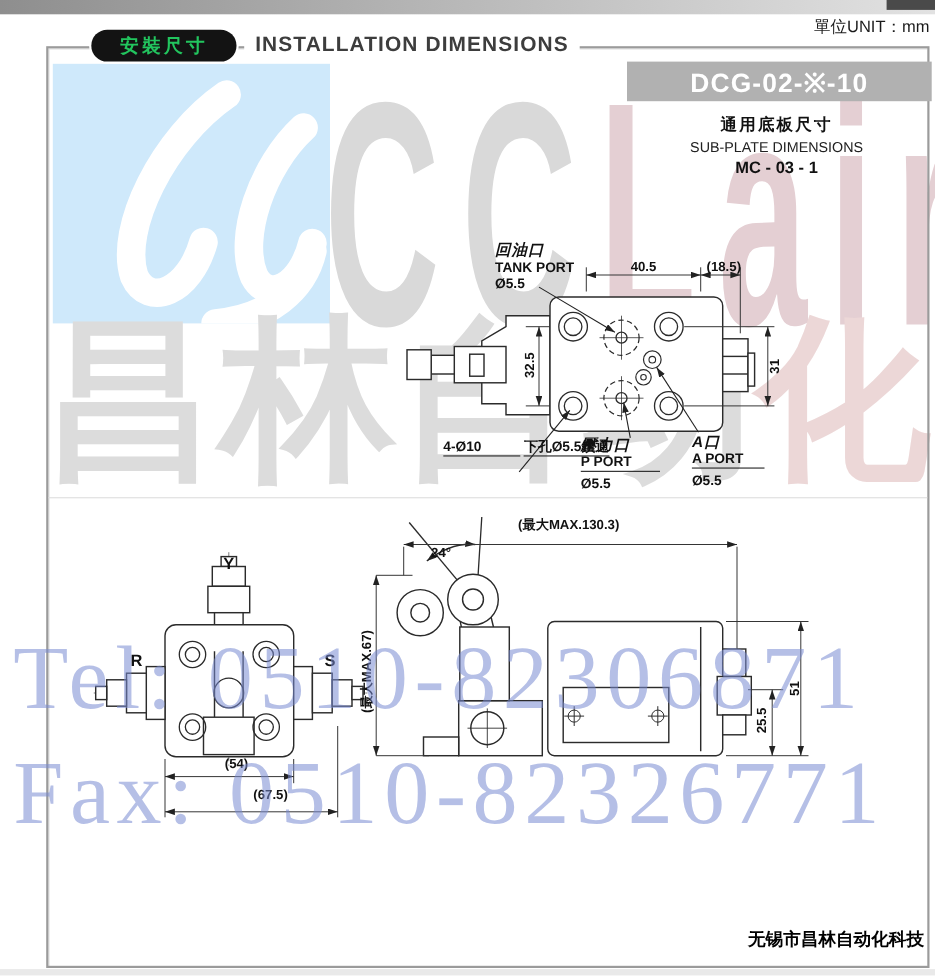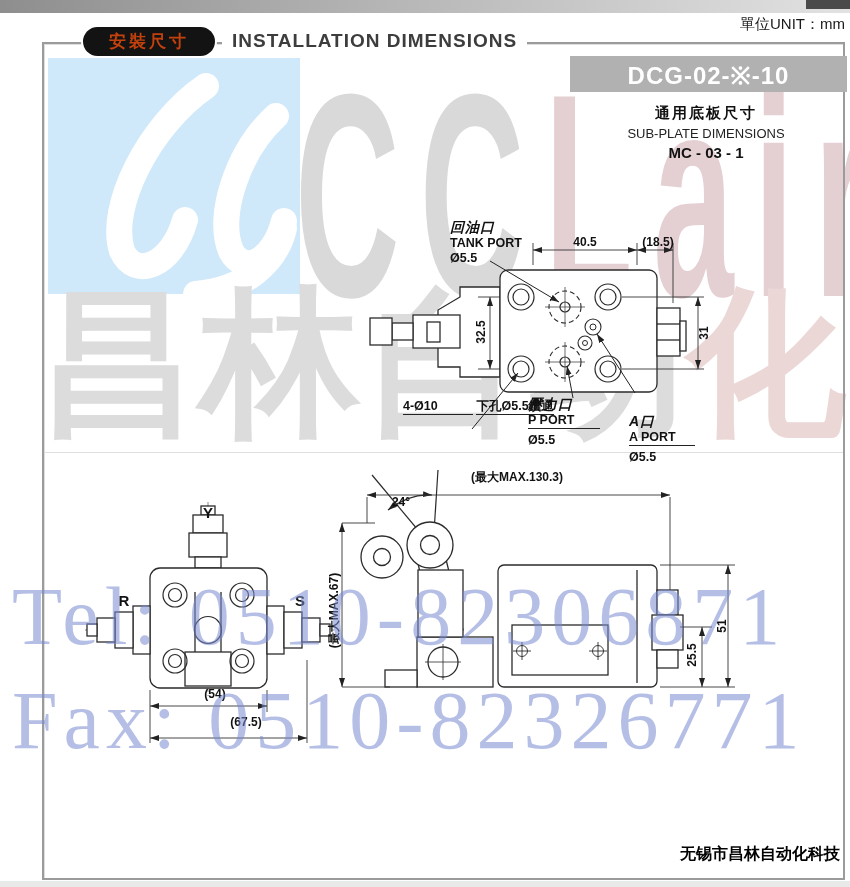--- a/index.html
+++ b/index.html
@@ -14,21 +14,21 @@
   .topstrip { position:absolute; left:0; top:0; width:850px; height:13px;
     background:linear-gradient(90deg,#8e8e8e 0%,#b5b5b5 45%,#e2e2e2 100%); z-index:5; }
   .toptab { position:absolute; left:806px; top:0; width:44px; height:9px; background:#4a4a4a; z-index:6; }
   .botstrip { position:absolute; left:0; bottom:0; width:850px; height:6px; background:#e9e9e9; z-index:5; }
   .unit { position:absolute; left:690px; top:15px; width:155px; text-align:right;
     font-size:15px; color:#1a1a1a; z-index:5; }
   .frame { position:absolute; left:42px; top:42px; width:803px; height:838px;
     border:2px solid #9b9b9b; box-shadow:inset 1px 1px 0 #dedede; z-index:2; }
   .divider { position:absolute; left:44px; top:452px; width:799px; height:1px; background:#dedede; z-index:2; }
   .badge { position:absolute; left:83px; top:27px; width:132px; height:29px; background:#131313;
-    border-radius:15px; color:#c2410c; font-size:17px; font-weight:bold; letter-spacing:3px;
+    border-radius:15px; color:#22c55e; font-size:17px; font-weight:bold; letter-spacing:3px;
     display:flex; align-items:center; justify-content:center; z-index:5; box-shadow:0 0 0 2px #fff; }
   .sec-title { position:absolute; left:222px; top:30px; font-size:19px; font-weight:bold;
     color:#3d3d3d; letter-spacing:1px; background:#fff; padding:0 10px; z-index:5; }
   .banner { position:absolute; left:570px; top:56px; width:277px; height:36px; background:#b1b1b1;
     display:flex; align-items:center; justify-content:center; z-index:5; }
   .banner span { color:#fff; font-size:24px; font-weight:bold; letter-spacing:1px; }
   .subplate { position:absolute; left:565px; top:104px; width:282px; text-align:center; z-index:5; }
   .subplate .l1 { font-size:15px; font-weight:bold; letter-spacing:2px; margin-bottom:3px; }
   .subplate .l2, .subplate .l3 { font-size:13px; color:#222; line-height:1.25; }
   .subplate .l4 { font-size:15px; font-weight:bold; margin-top:2px; }
@@ -319,21 +319,21 @@
     <div class="ul" style="margin-top:2px;">下孔Ø5.5鑽通</div>
   </div>
   <div class="plabel" style="left:528px; top:396px;">
     <div class="ul" style="min-width:72px;">
       <div class="cn">壓力口</div>
       <div>P PORT</div>
     </div>
     <div style="margin-top:4px;">Ø5.5</div>
   </div>
   <div class="plabel" style="left:629px; top:393px;">
-    <div class="ul" style="min-width:66px;margin-top:20px;">
+    <div class="ul" style="min-width:66px;">
       <div class="cn">A口</div>
       <div>A PORT</div>
     </div>
     <div style="margin-top:4px;">Ø5.5</div>
   </div>
 
   <div class="portletter" style="left:196px; top:504px; width:24px;">Y</div>
   <div class="portletter" style="left:112px; top:592px; width:24px;">R</div>
   <div class="portletter" style="left:288px; top:592px; width:24px;">S</div>
 

